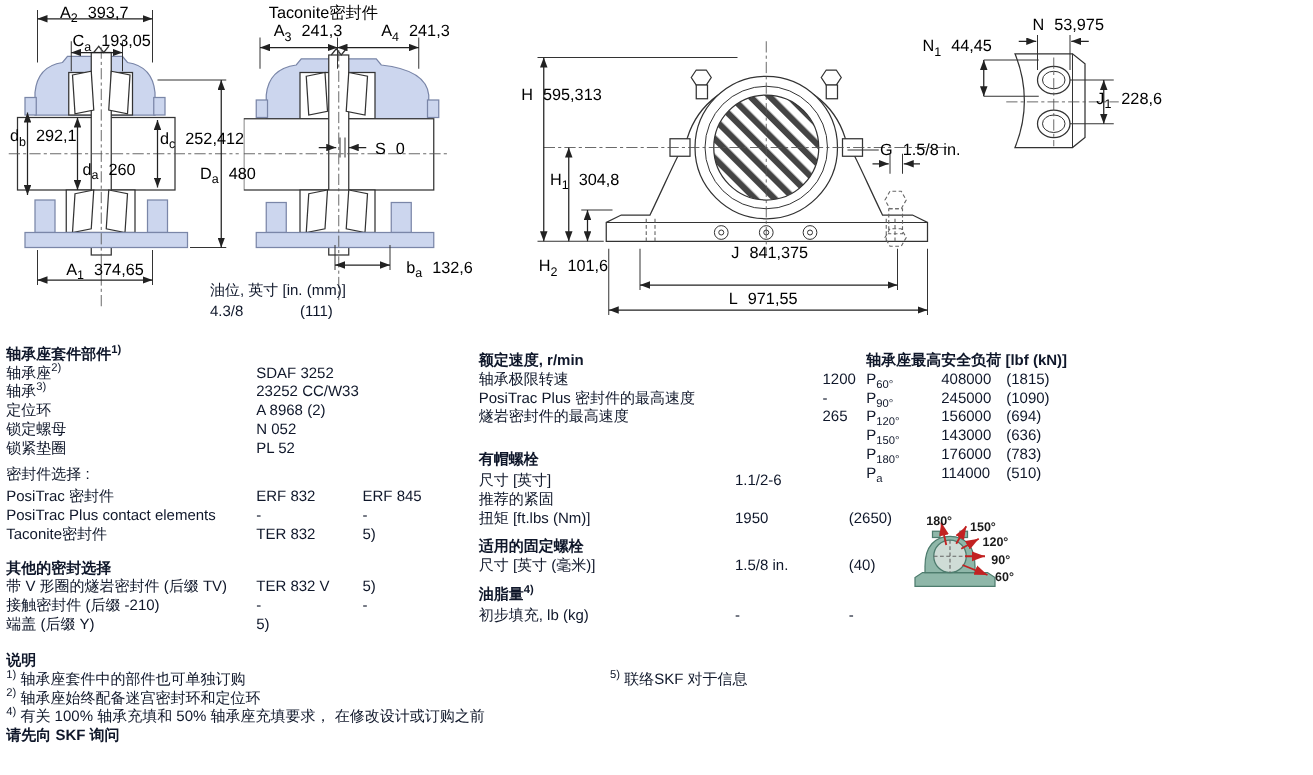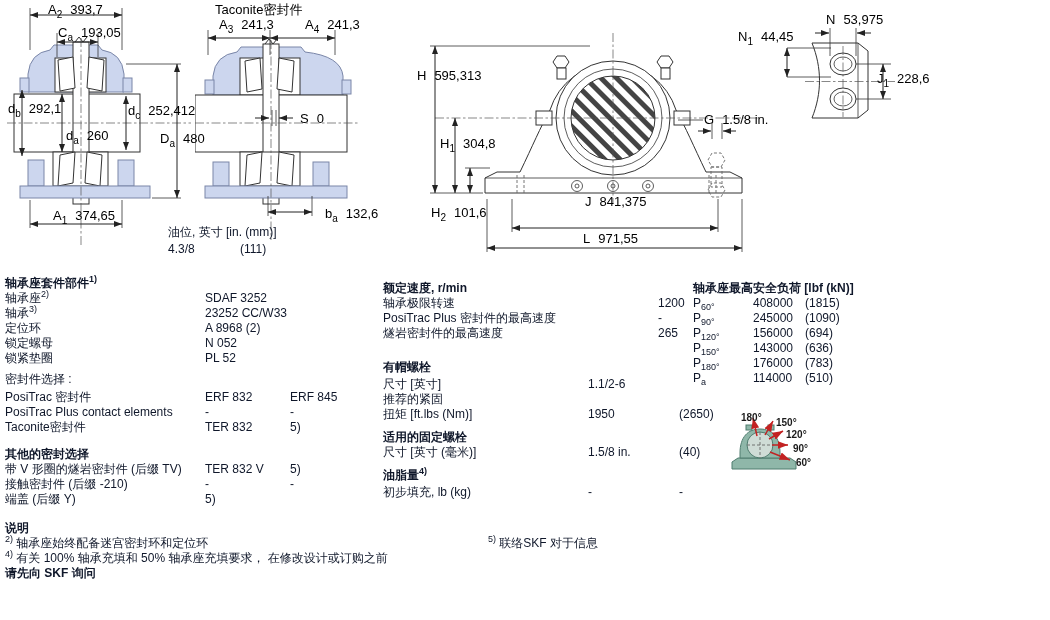--- a/index.html
+++ b/index.html
@@ -441,20 +441,21 @@
           <span class="c1">114000</span>
           <span class="c2">(510)</span>
         </div>
       </div>
   </div>
 
   <div class="sec" style="left:5px;top:521px">
     <div class="ttl b">说明</div>
     <div>
 
+        <div class="nrow"><sup>1)</sup> <span>轴承座套件中的部件也可单独订购</span></div>
 
         <div class="nrow"><sup>2)</sup> <span>轴承座始终配备迷宫密封环和定位环</span></div>
 
 
         <div class="nrow"><sup>4)</sup> <span>有关 100% 轴承充填和 50% 轴承座充填要求， 在修改设计或订购之前</span></div>
       </div>
     <div class="nrow b">请先向 SKF 询问</div>
   </div>
 
   <div class="sec" style="left:488px;top:536px">

